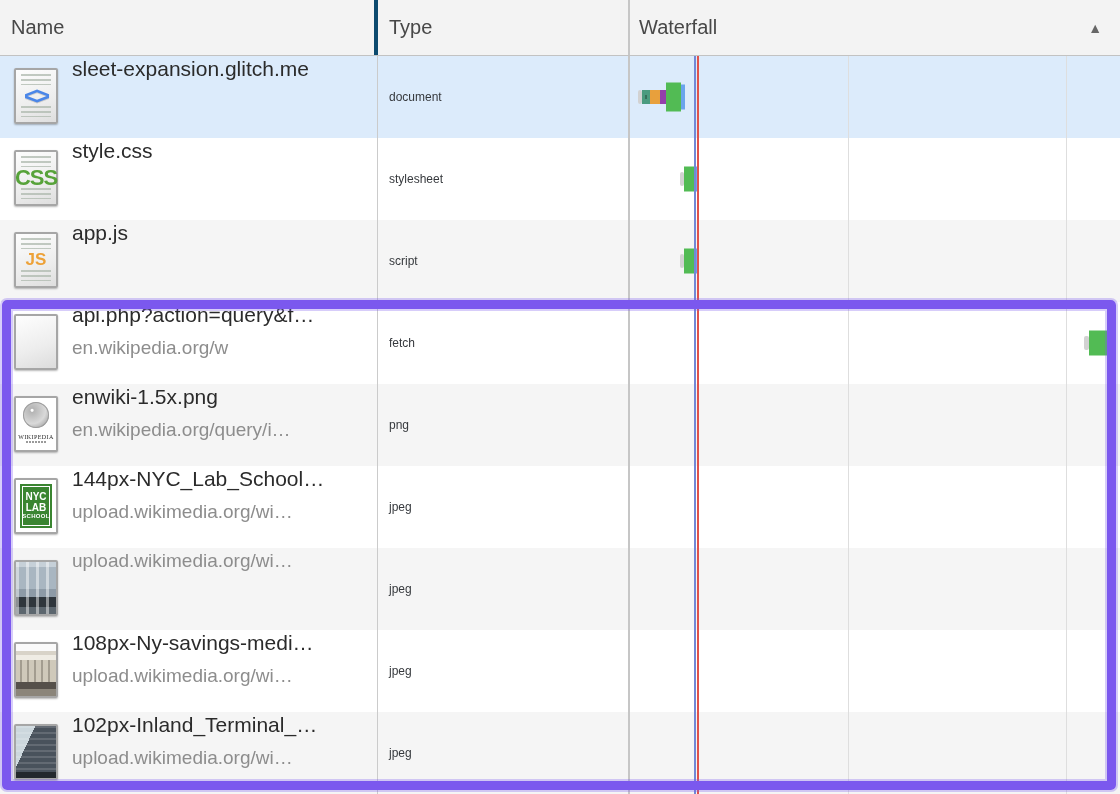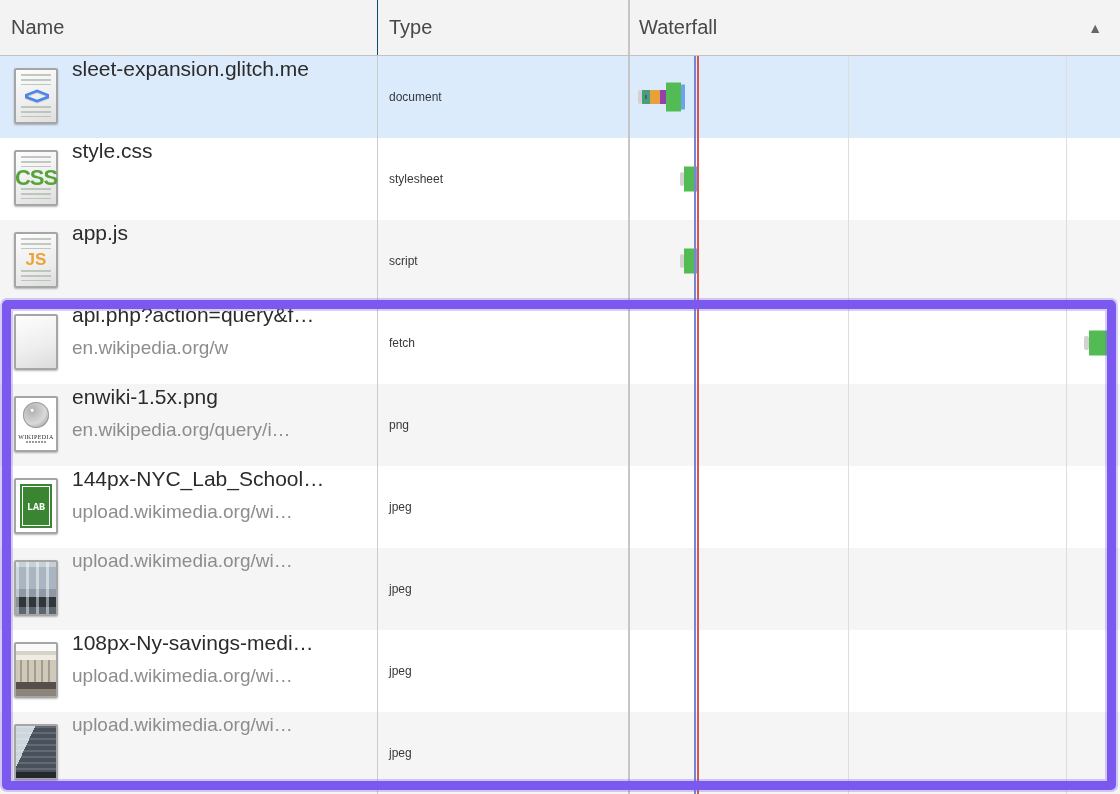--- a/index.html
+++ b/index.html
@@ -2,21 +2,21 @@
 <html><head>
 <meta charset="utf-8">
 <style>
   html,body{margin:0;padding:0;background:#fff;width:1120px;height:794px;overflow:hidden;
     font-family:"Liberation Sans","DejaVu Sans",sans-serif;}
   .panel{position:relative;width:1120px;height:794px;background:#fff;}
 
   
   .thead{display:flex;height:56px;background:#f3f3f3;border-bottom:1px solid #c2c2c2;box-sizing:border-box;}
   .hcell{display:flex;align-items:center;font-size:20px;color:#484848;box-sizing:border-box;}
-  .h-name{width:378px;padding-left:11px;border-right:1px solid #0c4a6e;}
+  .h-name{width:378px;padding-left:11px;border-right:4px solid #0c4a6e;}
   .h-type{width:252px;padding-left:11px;border-right:2px solid #c6c6c6;}
   .h-waterfall{flex:1;padding-left:9px;position:relative;}
   .sort-arrow{position:absolute;right:18px;top:50%;transform:translateY(-50%);font-size:14px;color:#666;}
 
   
   .rows{position:relative;}
   .row{display:flex;height:82px;background:#fff;}
   .row.alt{background:#f5f5f5;}
   .row.selected{background:#dcebfb;}
   .c-name{width:378px;box-sizing:border-box;border-right:1px solid #cbcbcb;position:relative;}
@@ -45,21 +45,21 @@
     width:26px;height:26px;border-radius:50%;
     background:radial-gradient(circle at 35% 32%,#ffffff 1px,#b5b5b5 2px,#d9d9d9 55%,#8f8f8f 95%);
     box-shadow:inset 0 0 0 1px #9c9c9c;}
   .icon-wikipedia .glyph{align-items:flex-end;justify-content:center;padding-bottom:10px;
     font-family:"Liberation Serif","DejaVu Serif",serif;font-weight:normal;font-size:6px;color:#2a2a2a;letter-spacing:.4px;}
   .icon-wikipedia::after{content:"";position:absolute;bottom:7px;left:10px;right:10px;height:2px;
     background:repeating-linear-gradient(90deg,#9a9a9a 0 2px,transparent 2px 3px);}
   .icon-nyclab{background:#fff;}
   .icon-nyclab .glyph{position:absolute;inset:4px;background:#3a8531;outline:1px solid #fff;outline-offset:-3px;
     display:flex;flex-direction:column;align-items:center;justify-content:center;color:#fff;
-    font-family:Liberation Mono, monospace;line-height:1.05;font-size:10px;gap:24px;}
+    font-family:Liberation Sans, sans-serif;line-height:1.05;font-size:10px;}
   .icon-nyclab .gl-line:nth-child(3){font-size:6px;letter-spacing:.3px;}
   .icon-bldg1{background:linear-gradient(180deg,#c6d0d8 0 10%,#a9b6c1 10% 52%,#8d9aa6 52% 68%,#2f363c 68% 86%,#5c666e 86% 100%);}
   .icon-bldg1::before{content:"";position:absolute;inset:0;
     background:repeating-linear-gradient(90deg,rgba(255,255,255,.45) 0 3px,transparent 3px 10px);}
   .icon-bldg2{background:linear-gradient(180deg,#fafafa 0 14%,#d8d3c8 14% 22%,#efece4 22% 30%,#cfc9ba 30% 74%,#55504a 74% 87%,#8b857a 87% 100%);}
   .icon-bldg2::before{content:"";position:absolute;top:30%;height:44%;left:4px;right:4px;
     background:repeating-linear-gradient(90deg,rgba(80,74,64,.35) 0 2px,transparent 2px 7px);}
   .icon-bldg3{background:linear-gradient(115deg,#ccd7dd 0 30%,#49525c 30% 100%);}
   .icon-bldg3::before{content:"";position:absolute;inset:0;
     background:repeating-linear-gradient(180deg,rgba(255,255,255,.14) 0 2px,transparent 2px 6px);}
@@ -209,20 +209,21 @@
             <div class="req-url">upload.wikimedia.org/wi…</div>
           </div>
       </div>
       <div class="c-type">jpeg</div>
       <div class="c-wf"></div>
     </div>
     <div class="row alt">
       <div class="c-name">
         <div class="file-icon icon-bldg3"></div>
         <div class="name-lines">
+            <div class="req-name">102px-Inland_Terminal_…</div>
             <div class="req-url">upload.wikimedia.org/wi…</div>
           </div>
       </div>
       <div class="c-type">jpeg</div>
       <div class="c-wf"></div>
     </div>
   </div>
 
   <div id="overlays">
       <div class="gridline" style="left: 848px; background: rgb(222, 222, 222);"></div>

